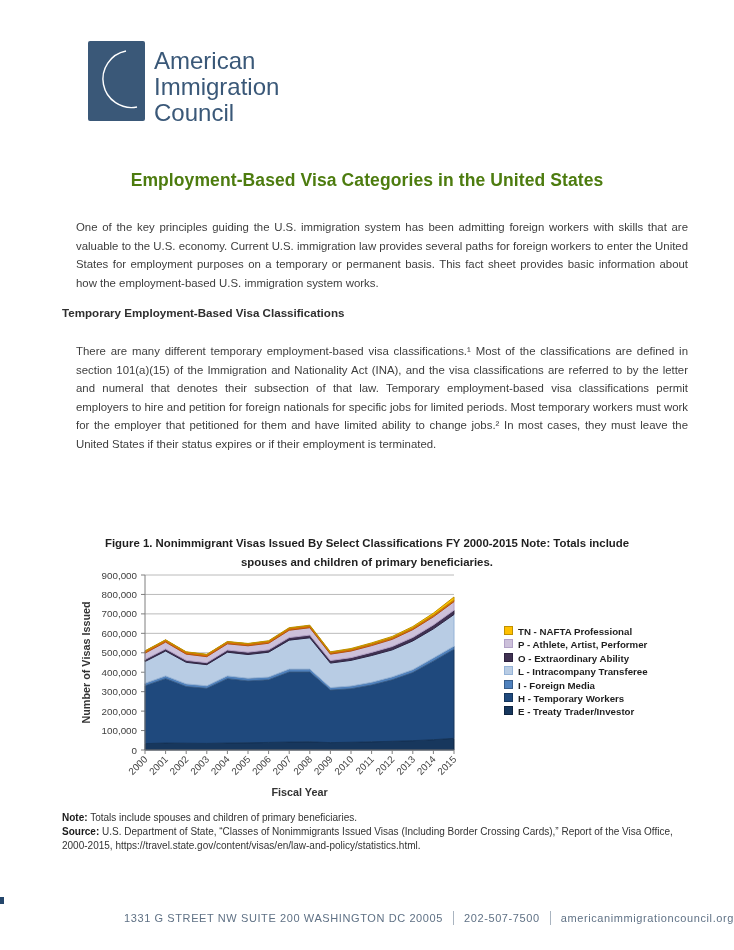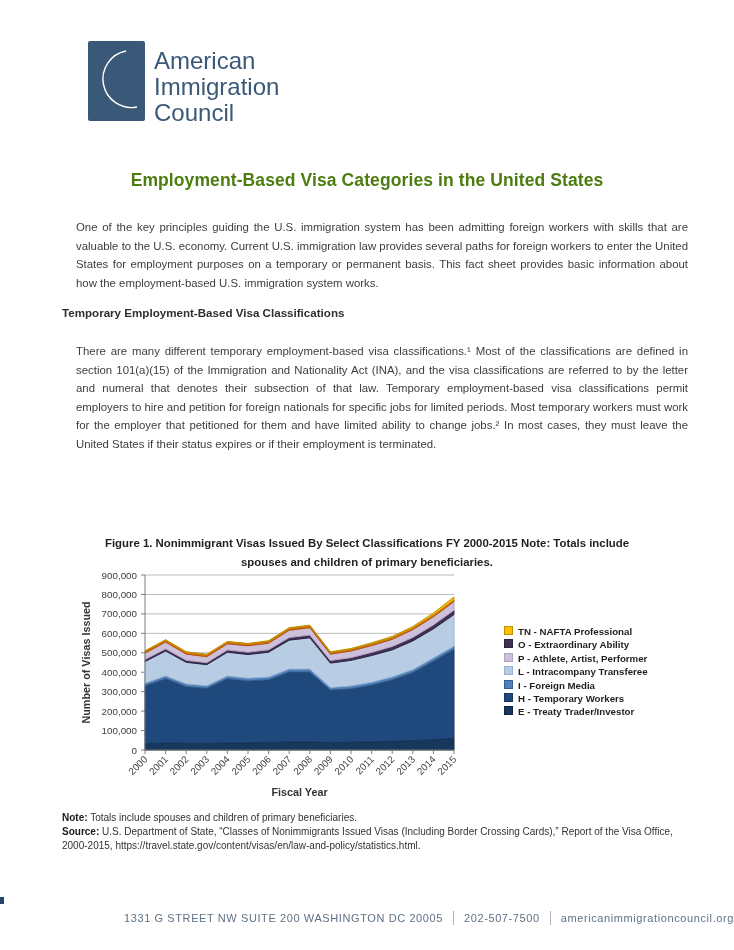--- a/index.html
+++ b/index.html
@@ -171,26 +171,26 @@
       <text x="299.5" y="231" text-anchor="middle" font-size="10.8" font-weight="bold" fill="#333">Fiscal Year</text>
       <text transform="translate(90,97.5) rotate(-90)" text-anchor="middle" font-size="10.8" font-weight="bold" fill="#333">Number of Visas Issued</text>
     </svg>
 
   <div id="legend" class="legend">
       <div class="legend-row">
         <span class="legend-swatch" style="background: rgb(255, 192, 0); border: 1px solid rgb(191, 144, 0);"></span>
         <span class="legend-label">TN - NAFTA Professional</span>
       </div>
       <div class="legend-row">
+        <span class="legend-swatch" style="background: rgb(204, 192, 218); border: 1px solid rgb(178, 161, 199);"></span>
+        <span class="legend-label">P - Athlete, Artist, Performer</span>
+      </div>
+      <div class="legend-row">
         <span class="legend-swatch" style="background: rgb(64, 49, 82); border: 1px solid rgb(46, 35, 64);"></span>
         <span class="legend-label">O - Extraordinary Ability</span>
-      </div>
-      <div class="legend-row">
-        <span class="legend-swatch" style="background: rgb(204, 192, 218); border: 1px solid rgb(178, 161, 199);"></span>
-        <span class="legend-label">P - Athlete, Artist, Performer</span>
       </div>
       <div class="legend-row">
         <span class="legend-swatch" style="background: rgb(184, 204, 228); border: 1px solid rgb(149, 179, 215);"></span>
         <span class="legend-label">L - Intracompany Transferee</span>
       </div>
       <div class="legend-row">
         <span class="legend-swatch" style="background: rgb(79, 129, 189); border: 1px solid rgb(56, 93, 138);"></span>
         <span class="legend-label">I - Foreign Media</span>
       </div>
       <div class="legend-row">

